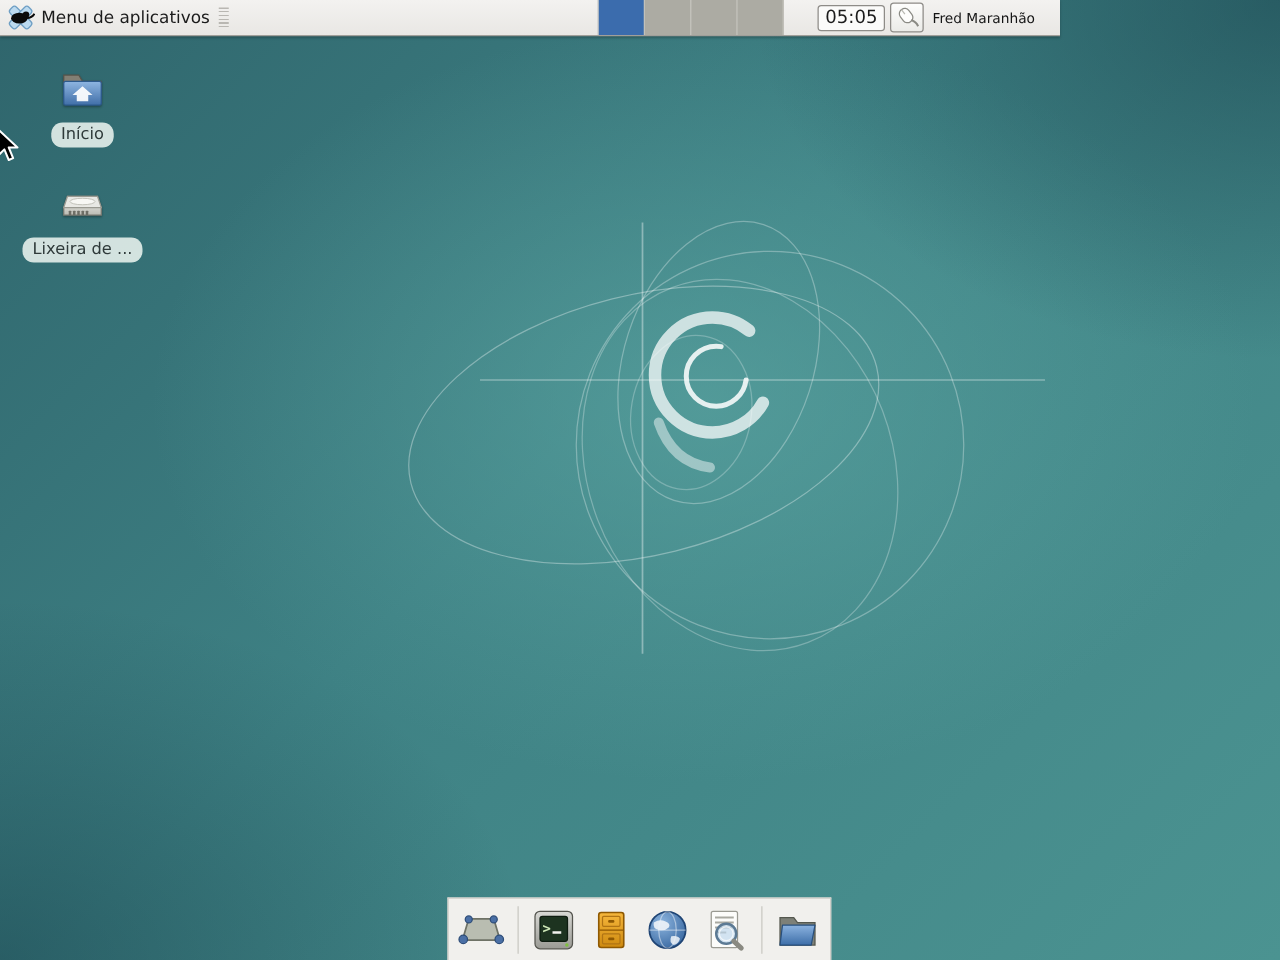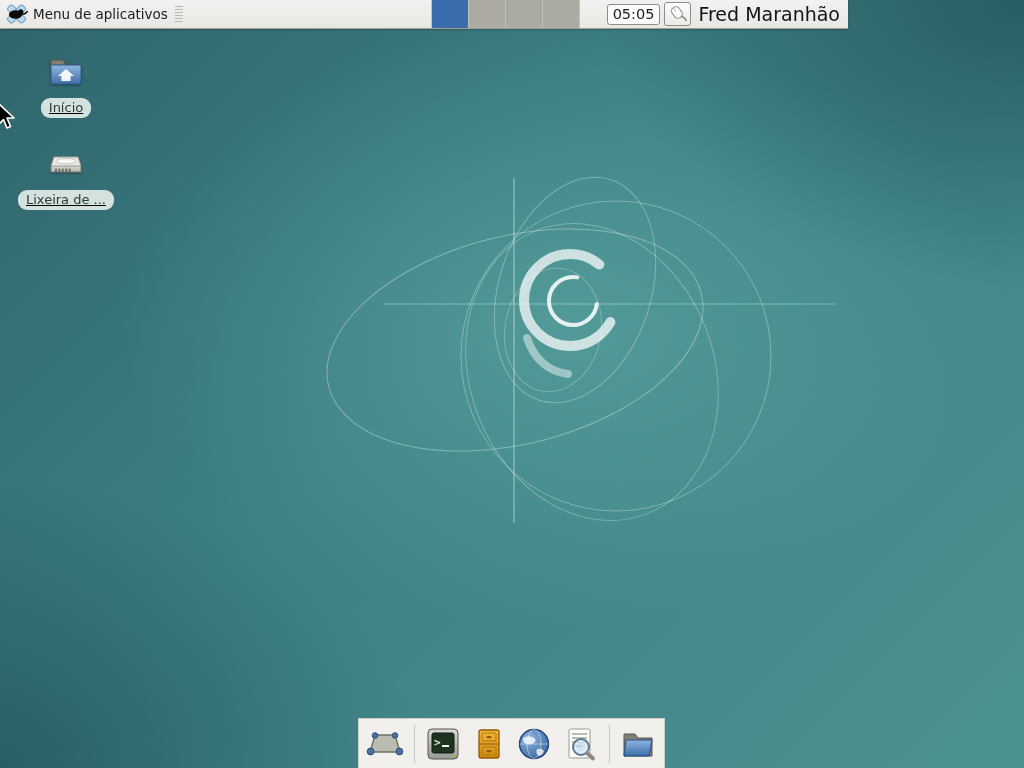--- a/index.html
+++ b/index.html
@@ -34,25 +34,25 @@
 
   .workspace-switcher { display:flex; height:100%; border-left:1px solid #c6c4bf; }
   .workspace-cell { width:37px; height:100%; background:#acaba3; border-right:1px solid #c2c1ba; }
   .workspace-cell.active { background:#3b6cad; }
 
   .clock-plugin { display:flex; align-items:center; padding:0 3px; }
   .clock-box { background:#fbfbfa; border:1px solid #8e8c88; border-radius:3px;
     padding:1px 5px 2px; font-size:14.5px; color:#1c1c1c;margin-left:24px; }
   .mouse-indicator { width:27px; margin:2px 1px; border:1px solid #8e8c88; border-radius:3px;
     background:linear-gradient(#fdfdfc,#ebebe8); display:flex; align-items:center; justify-content:center; }
-  .username { display:flex; align-items:center; padding:0 8px 0 6px; font-size:19px; color:#141414; }
+  .username { display:flex; align-items:center; padding:0 20px 0 6px; font-size:11px; color:#141414; }
 
   
   .desk-icons { position:absolute; left:16px; top:52px; display:flex; flex-direction:column; gap:26px; z-index:2; }
-  .desk-icon { width:100px; display:flex; flex-direction:column; align-items:center; gap:6px; cursor:default;text-decoration:underline; }
+  .desk-icon { width:100px; display:flex; flex-direction:column; align-items:center; gap:6px; cursor:default; }
   .desk-icon .pix { width:40px; height:40px; display:flex; align-items:center; justify-content:center;
     filter:drop-shadow(0 1px 1px rgba(0,0,0,.35)); }
   .desk-label { background:rgba(233,242,238,.88); color:#2f3a3a; font-size:13px;
     padding:2px 8px 3px; border-radius:9px; white-space:nowrap; }
 
   
   .dock {
     position:absolute; left:358px; bottom:0; width:307px; height:50px;
     background:#f1f0ed; border:1px solid #cfcdc8; border-bottom:none;
     display:flex; align-items:center; justify-content:center; gap:6px; padding:0 6px;

